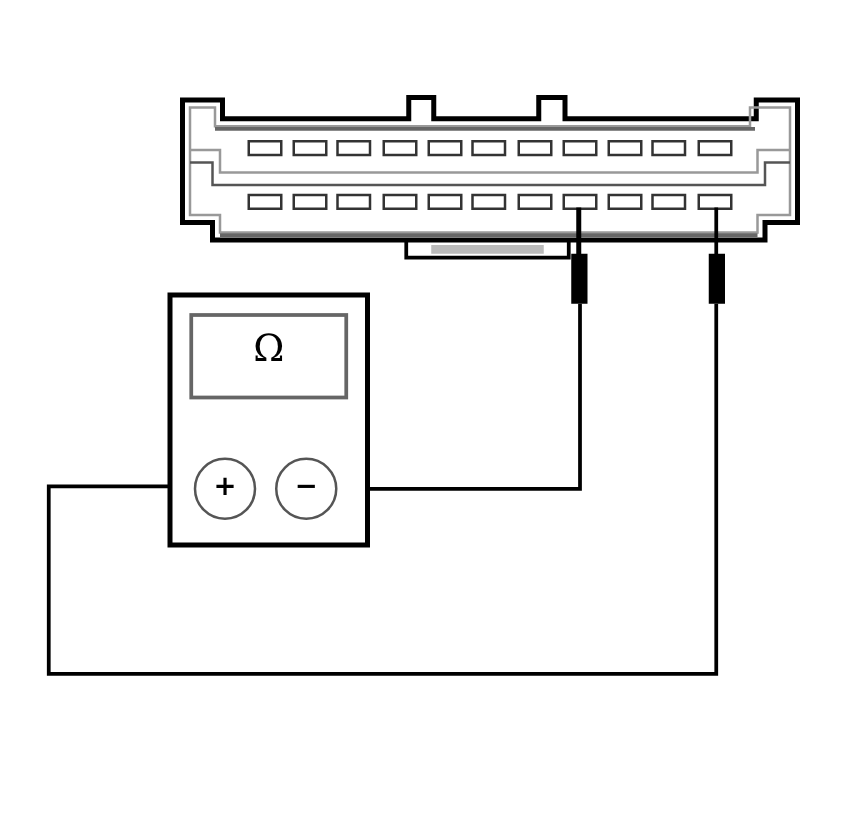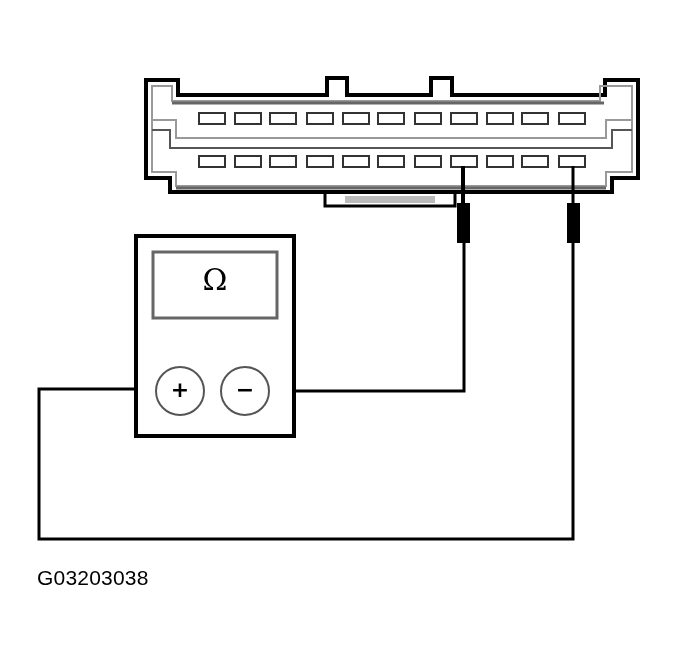--- a/index.html
+++ b/index.html
@@ -79,14 +79,13 @@
   <div style="position:absolute;left:153px;top:262px;width:124px;text-align:center;">
     <span class="omega">Ω</span>
   </div>
   <div style="position:absolute;left:156px;top:377px;width:48px;text-align:center;">
     <span class="sign">+</span>
   </div>
   <div style="position:absolute;left:221px;top:377px;width:48px;text-align:center;">
     <span class="sign">−</span>
   </div>
 
-  <div class="caption">G03203038</div>
 </div>
 
 </body></html>

